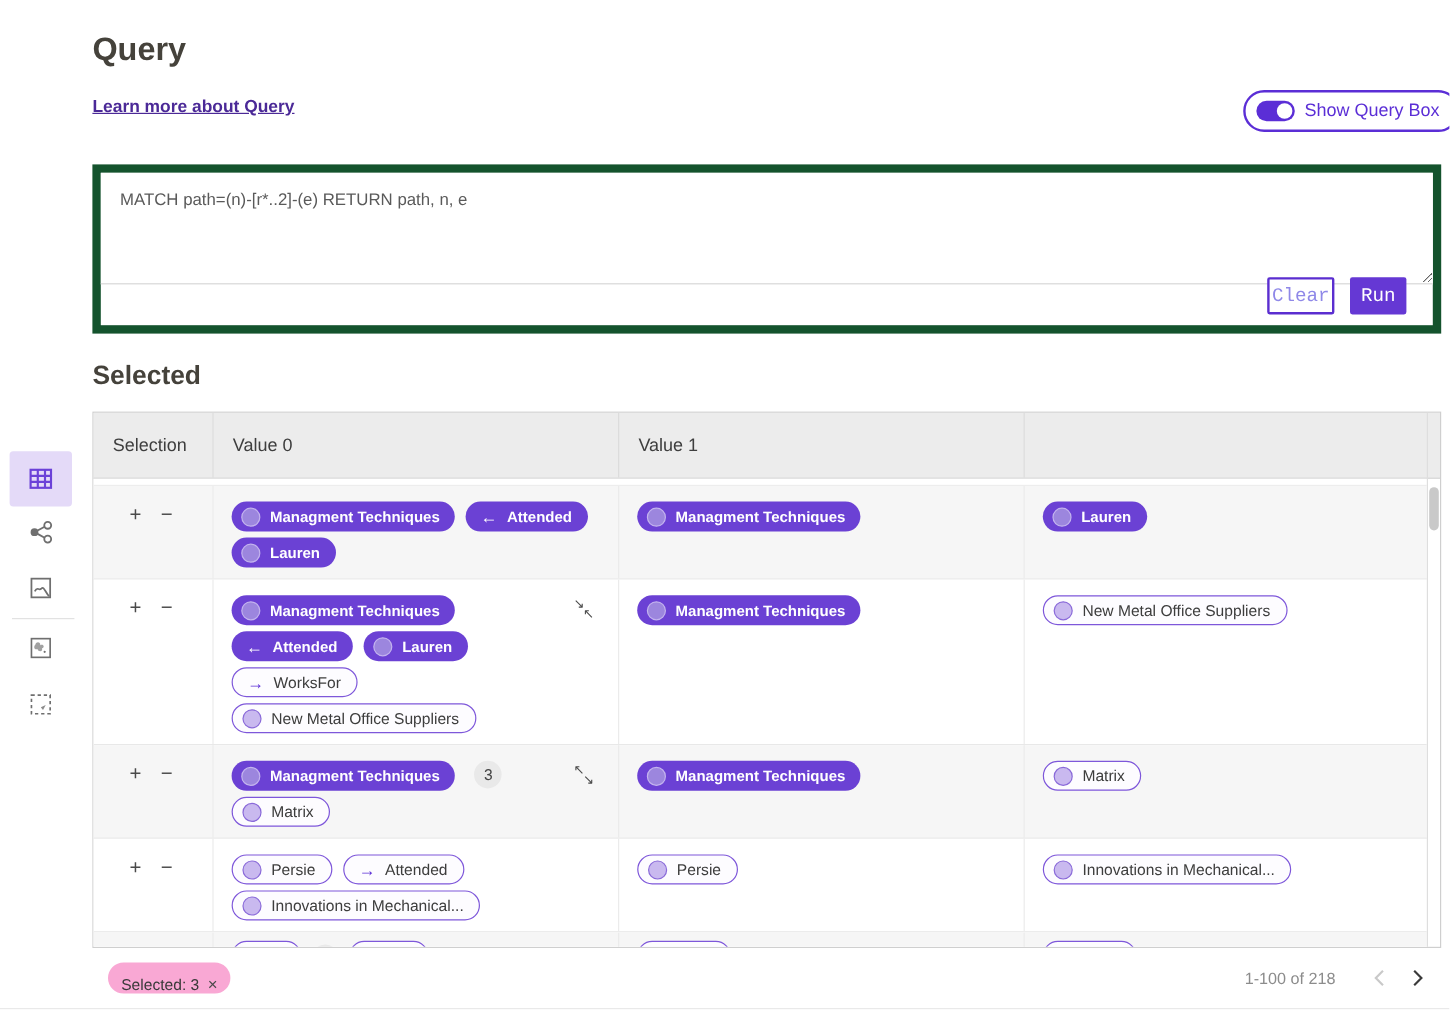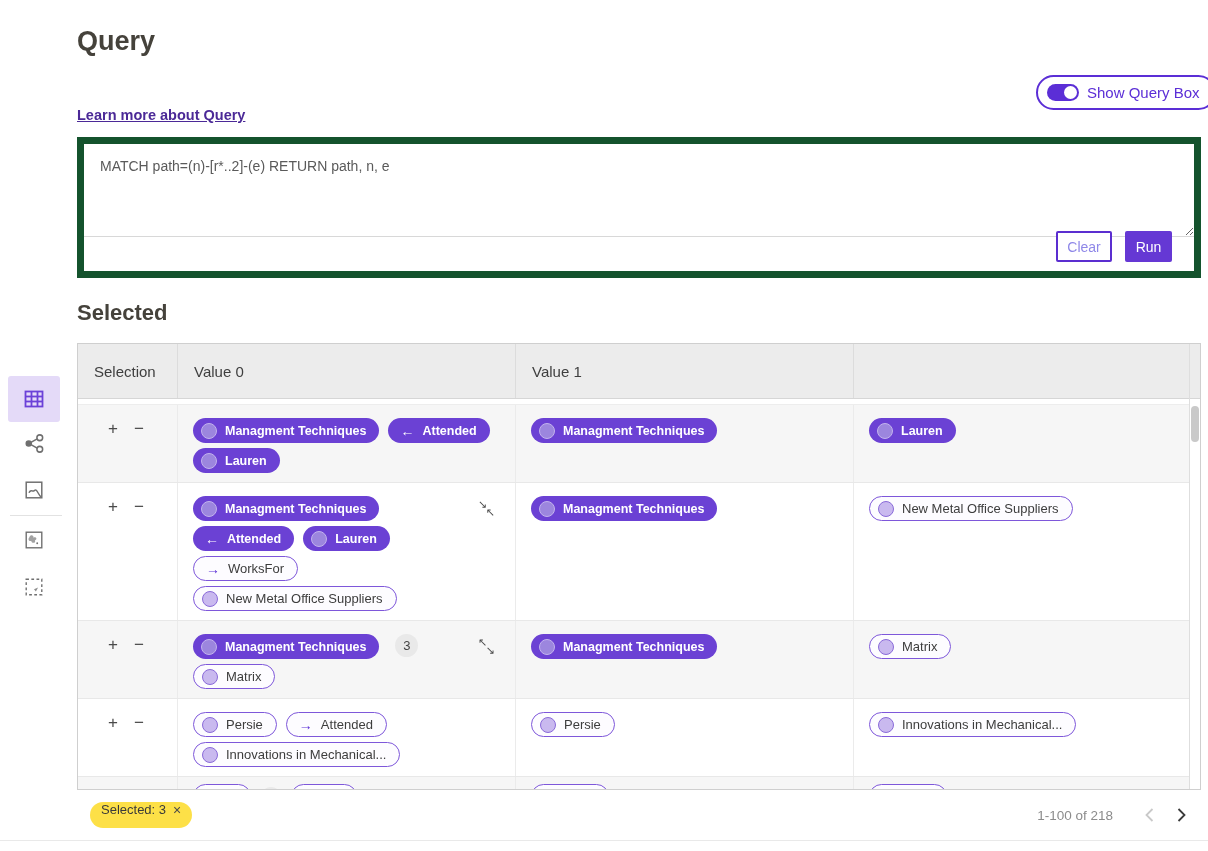--- a/index.html
+++ b/index.html
@@ -3,36 +3,36 @@
 <meta charset="utf-8">
 <style>
   *{box-sizing:border-box;margin:0;padding:0}
   html,body{background:#fff}
   .page{position:relative;width:1208px;height:851px;background:#fff;overflow:hidden;
         font-family:"Liberation Sans",sans-serif;color:#3d3d3d}
 
   
   .page-title{position:absolute;left:77px;top:26px;font-size:27px;font-weight:bold;color:#45423b}
   .page-desc{position:absolute;left:77px;top:74px;font-size:14.5px;color:#666}
-  .learn-link{position:absolute;left:77px;top:107px;font-size:14.5px;font-weight:bold;
+  .learn-link{position:absolute;left:77px;top:81px;font-size:14.5px;font-weight:bold;
               color:#4b2997;text-decoration:underline;cursor:pointer}
   .toggle-pill{position:absolute;left:1036px;top:75px;height:35px;min-width:163px;
                border:2px solid #5b2ed6;border-radius:19px;display:flex;align-items:center;
                gap:8px;padding:0 14px 0 9px;cursor:pointer;background:#fff}
   .toggle-pill .tlabel{font-size:15px;color:#5b2ed6;white-space:nowrap}
   .switch{position:relative;width:32px;height:17px;background:#5b2ed6;border-radius:9px;flex:0 0 auto}
   .switch .knob{position:absolute;right:2px;top:2px;width:13px;height:13px;border-radius:50%;background:#fff}
 
   
   .query-panel{position:absolute;left:77px;top:137px;width:1124px;height:141px;border:7px solid #14532d;background:#fff}
   .query-input{display:block;width:100%;height:93px;border:none;border-bottom:1px solid #d8d8d8;
                resize:vertical;outline:none;padding:14px 16px;font-family:"Liberation Sans",sans-serif;
                font-size:14px;color:#5a5a5a;background:#fff}
   .query-actions{position:absolute;right:22px;bottom:9px;display:flex;gap:13px}
-  .btn{height:31px;font-family:Liberation Sans, sans-serif;font-size:14px;cursor:pointer;border-radius:2px}
+  .btn{height:31px;font-family:Liberation Mono, monospace;font-size:16px;cursor:pointer;border-radius:2px}
   .btn-clear{width:56px;background:#fff;border:2px solid #5b2ed0;color:#8f88e8}
   .btn-run{width:47px;background:#6538d4;border:none;color:#fff}
 
   .results-title{position:absolute;left:77px;top:300px;font-size:22px;font-weight:bold;color:#45423b}
 
   
   .rail-item{position:absolute;left:8px;width:52px;height:46px;display:flex;align-items:center;
              justify-content:center;cursor:pointer;color:#6f6f6f;border-radius:3px}
   .rail-item.selected{background:#e4daf8;color:#6b41d8}
   .rail-divider{position:absolute;left:10px;top:515px;width:52px;height:1px;background:#e2e2e2}
@@ -74,21 +74,21 @@
   .corner span{position:absolute;font-size:11px;line-height:1}
   .corner .a1{top:0;left:0}
   .corner .a2{bottom:0;right:0}
 
   
   .vscroll{position:absolute;top:0;right:0;width:11px;height:100%;border-left:1px solid #dedede}
   .vscroll .thumb{position:absolute;left:1px;top:62px;width:8px;height:36px;border-radius:5px;background:#c9c9c9}
 
   
   .bottombar{position:absolute;left:77px;top:790px;width:1124px;height:50px;display:flex;align-items:center}
-  .sel-badge{display:inline-flex;align-items:flex-start;height:26px;border-radius:14px;background:#fde047;
+  .sel-badge{display:inline-flex;align-items:flex-end;height:26px;border-radius:14px;background:#f9a8d4;
              padding:0 11px;margin-left:13px;font-size:13px;color:#3a3a3a;cursor:pointer}
   .sel-badge .x{margin-left:7px;font-size:14px;color:#4a4a4a}
   .pageinfo{margin-left:auto;font-size:13.5px;color:#8c8c8c}
   .chev{display:inline-flex;align-items:center;justify-content:center;width:24px;height:24px;cursor:pointer;color:#3a3a3a}
   .chev.prev{margin-left:24px}
   .chev.next{margin-left:8px;margin-right:8px}
   .chev.disabled{color:#c9c9c9;cursor:default}
   .page-bottom-line{position:absolute;left:0;right:0;top:840px;height:1px;background:#e9e9e9}
 </style>
 </head>

